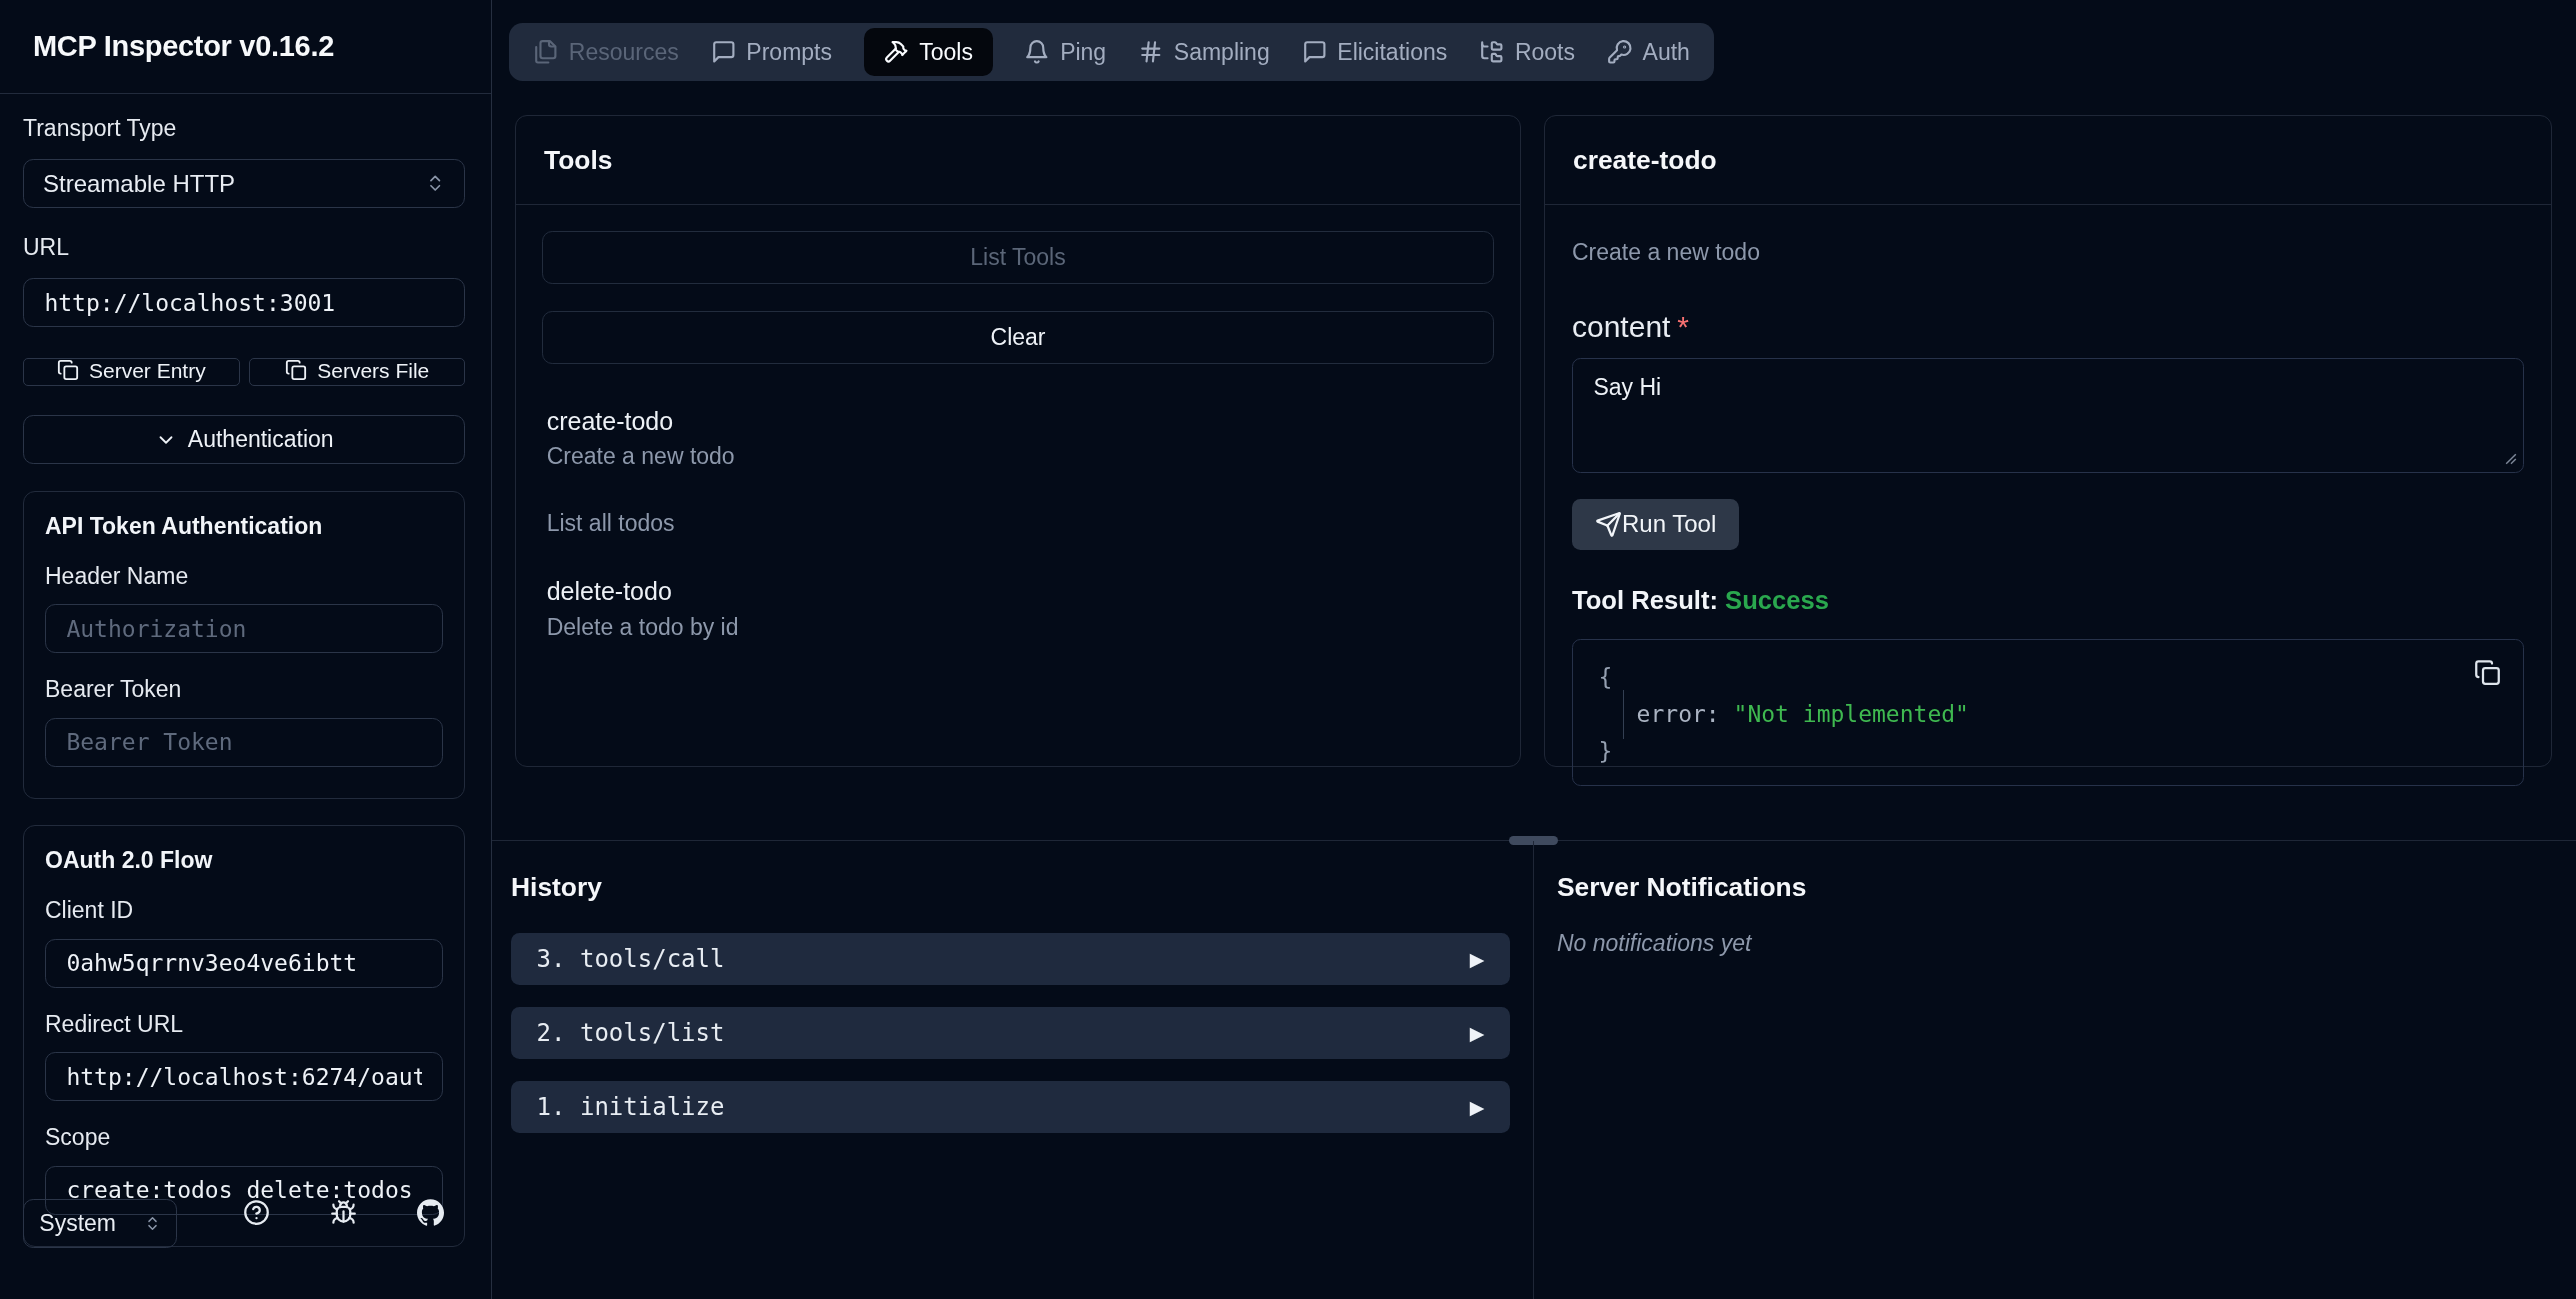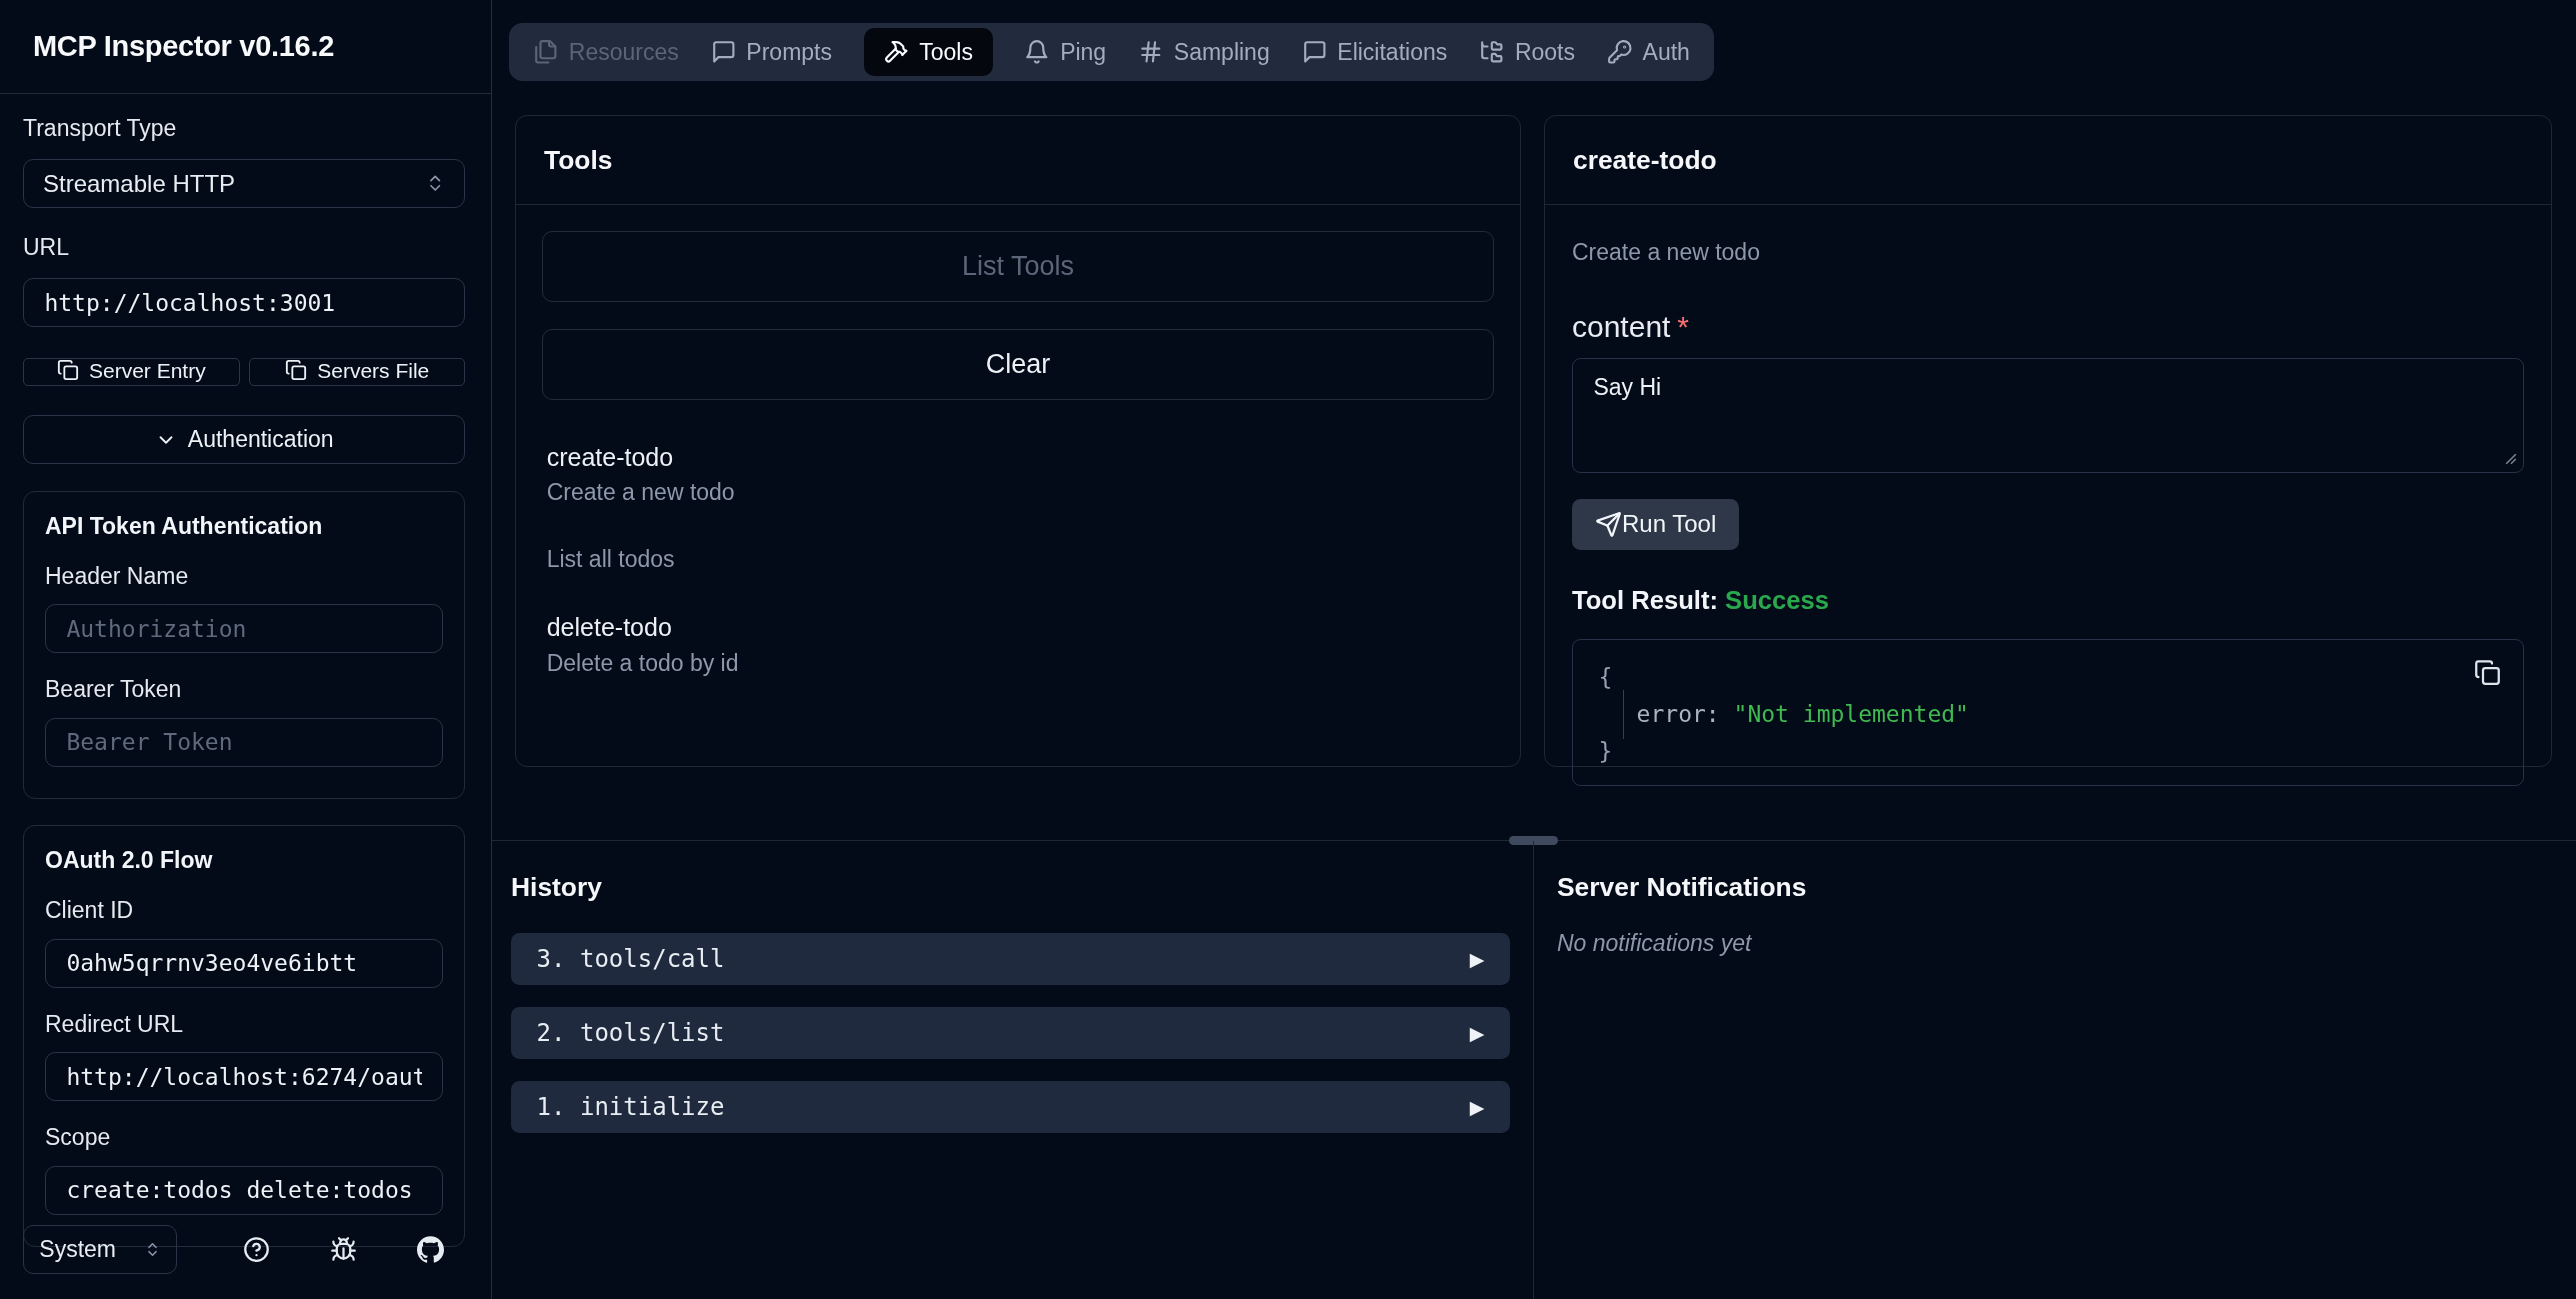--- a/index.html
+++ b/index.html
@@ -55,21 +55,21 @@
   }
   .side-card {
     margin-top:26.4px; border:0.9px solid #222b3c; border-radius:12px;
     padding:21px 21px 31px;
   }
   .side-card .card-title { font-size:23px; font-weight:700; color:#f2f5f9; }
   .side-card .side-label { margin-top:23px; }
   .side-card .text-input { margin-top:14.5px; }
   .sidebar-footer {
     position:absolute; left:23px; right:29px; bottom:0; height:101px;
-    display:flex; align-items:center;
+    display:flex; align-items:flex-start;
   }
   .footer-select { width:154px; height:49px; margin-top:0; font-size:23px; padding:0 15.3px; }
   .foot-icon { color:#e6ebf1; margin-left:60px; cursor:pointer; }
   .foot-icon:first-of-type { margin-left:66px; }
 
   
   .tabbar {
     position:absolute; left:509px; top:23px; width:1205px; height:58px;
     background:#212b3d; border-radius:13.6px;
     display:flex; align-items:center; justify-content:space-between;
@@ -92,23 +92,23 @@
   .tools-card { left:515px; top:115px; width:1006px; height:652px; }
   .detail-card { left:1544px; top:115px; width:1008px; height:652px; }
   .card-header {
     height:89px; border-bottom:0.9px solid #1f2737;
     display:flex; align-items:center; padding:0 28px;
   }
   .card-header h2 { font-size:26.4px; font-weight:700; color:#f5f7fa; }
 
   .tools-body { padding:25.6px 25.6px 0; }
   .big-btn {
-    width:100%; height:71px; border:0.9px solid #222c3d; border-radius:10.2px;
+    width:100%; height:53px; border:0.9px solid #222c3d; border-radius:10.2px;
     display:flex; align-items:center; justify-content:center;
-    font-size:27px; font-weight:500;
+    font-size:23px; font-weight:500;
   }
   .list-tools-btn { color:#5b6678; }
   .clear-btn { margin-top:27px; color:#eef2f7; }
   .tool-list { padding:43px 5.1px 0; }
   .tool-item { margin-bottom:40px; cursor:pointer; }
   .tool-name { font-size:25px; font-weight:500; color:#edf1f6; }
   .tool-desc { margin-top:7.7px; font-size:23px; color:#8d98ab; }
 
   .detail-body { padding:34px 27px 0; }
   .detail-desc { font-size:23px; color:#8d98ab; }

